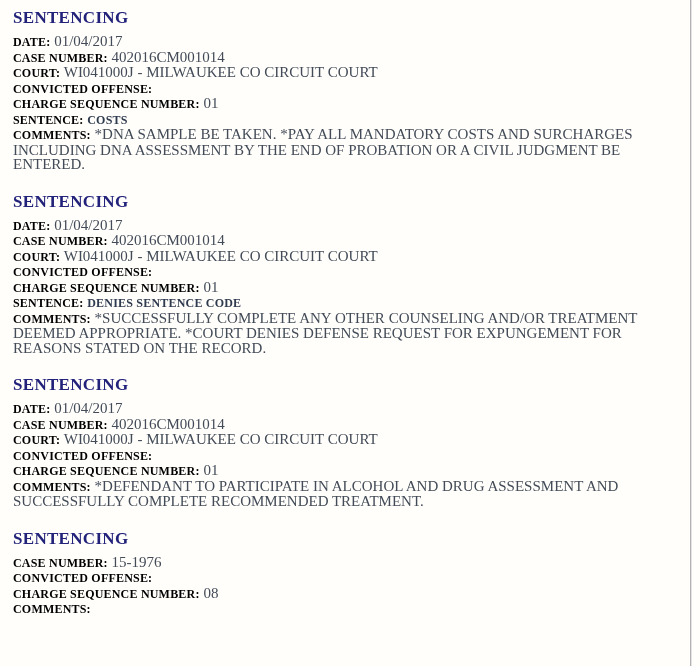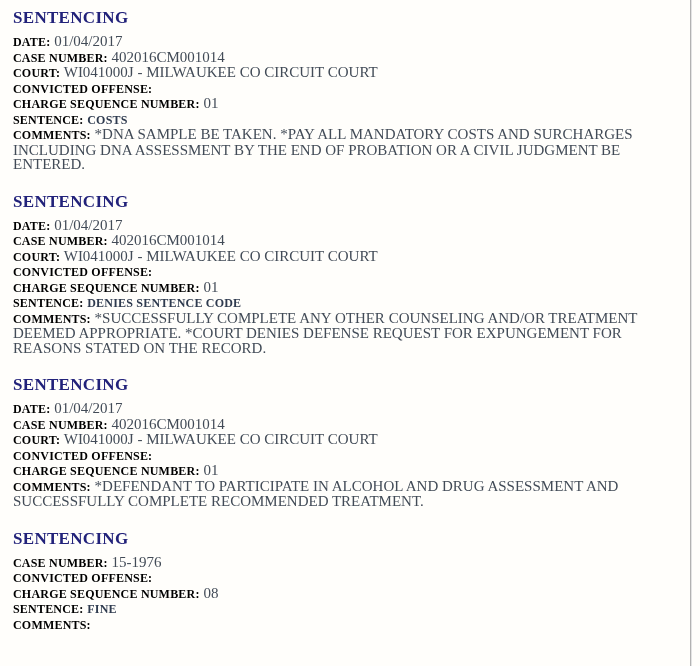--- a/index.html
+++ b/index.html
@@ -94,18 +94,17 @@
         <div class="field"><span class="label">COURT:</span> <span class="value">WI041000J - MILWAUKEE CO CIRCUIT COURT</span></div>
         <div class="field"><span class="label">CONVICTED OFFENSE:</span></div>
         <div class="field"><span class="label">CHARGE SEQUENCE NUMBER:</span> <span class="value">01</span></div>
         <div class="field"><span class="label">COMMENTS:</span> <span class="value">*DEFENDANT TO PARTICIPATE IN ALCOHOL AND DRUG ASSESSMENT AND SUCCESSFULLY COMPLETE RECOMMENDED TREATMENT.</span></div>
       </section>
       <section class="record">
         <h2 class="record-title">SENTENCING</h2>
         <div class="field"><span class="label">CASE NUMBER:</span> <span class="value">15-1976</span></div>
         <div class="field"><span class="label">CONVICTED OFFENSE:</span></div>
         <div class="field"><span class="label">CHARGE SEQUENCE NUMBER:</span> <span class="value">08</span></div>
-        <div class="field"><span class="label">SENTENCE:</span> <span class="value emph">FINE</span></div>
         <div class="field"><span class="label">COMMENTS:</span></div>
       </section>
     </div>
   <div class="right-border"></div>
 </div>
 
 </body></html>

